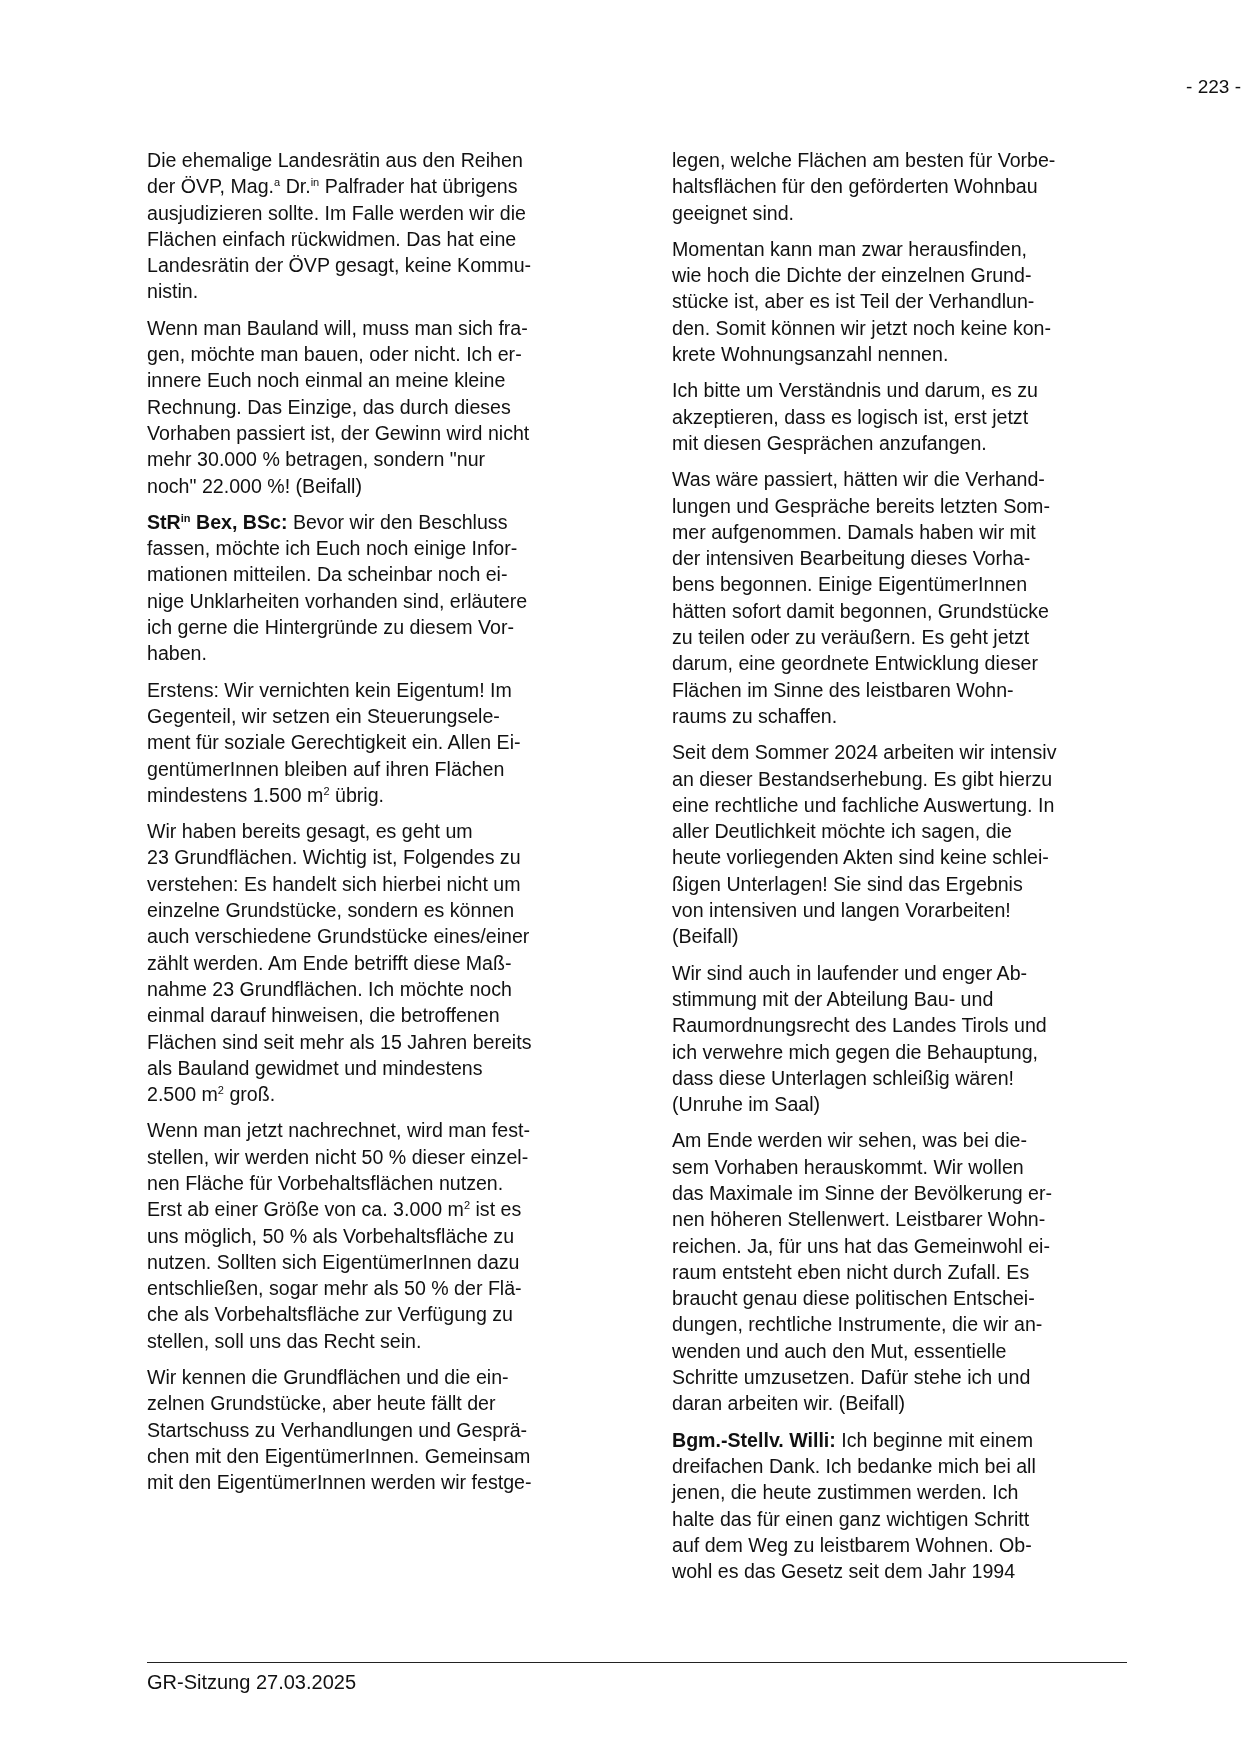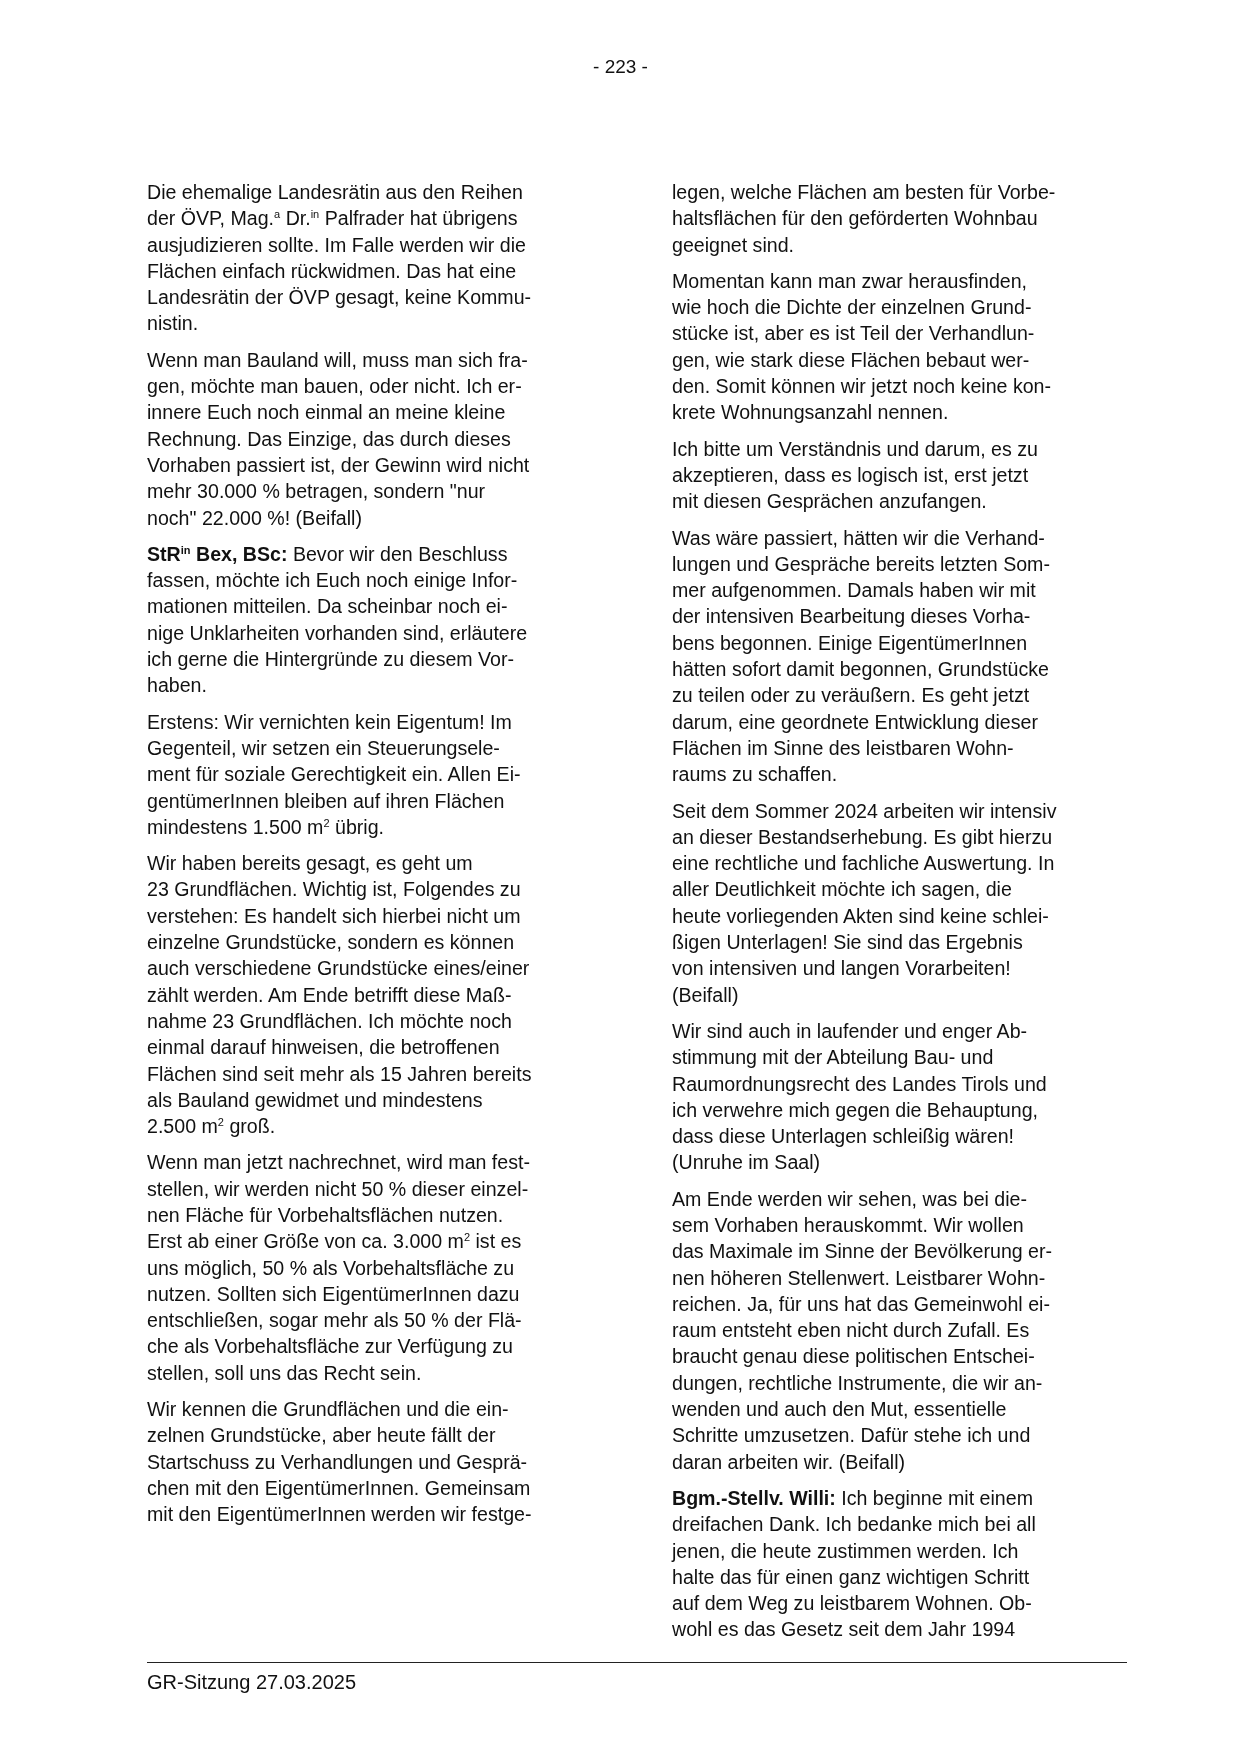--- a/index.html
+++ b/index.html
@@ -1,26 +1,26 @@
 <!DOCTYPE html>
 <html><head>
 <meta charset="utf-8">
 <style>
   html, body { margin: 0; padding: 0; background: #ffffff; }
   body {
     width: 1241px; height: 1754px; position: relative; overflow: hidden;
     font-family: "Liberation Sans", sans-serif; color: #111111;
   }
   .page-number {
-    position: absolute; top: 56px; left: 0; width: 1241px; text-align: center;
+    position: absolute; top: 76px; left: 0; width: 1241px; text-align: right;
     font-size: 19px; line-height: 22px;
   }
   .column {
     position: absolute; top: 147px; width: 450px;
-    font-size: 19.6px; line-height: 26.3px; margin-top: 32px;
+    font-size: 19.6px; line-height: 26.3px;
   }
   .col-left { left: 147px; }
   .col-right { left: 672px; top: 147px; }
   .para { margin: 0 0 10px 0; }
   .line { display: block; white-space: nowrap; }
   .speaker { font-weight: bold; }
   sup { font-size: 11px; line-height: 0; vertical-align: 7px; }
   .footer-rule {
     position: absolute; left: 147px; top: 1662px; width: 980px; height: 0;
     border-top: 1.3px solid #222222;
@@ -102,21 +102,20 @@
 <div class="column col-right" id="col-right">
     <div class="para">
       <span class="line">legen, welche Flächen am besten für Vorbe-</span>
       <span class="line">haltsflächen für den geförderten Wohnbau</span>
       <span class="line">geeignet sind.</span>
     </div>
     <div class="para">
       <span class="line">Momentan kann man zwar herausfinden,</span>
       <span class="line">wie hoch die Dichte der einzelnen Grund-</span>
       <span class="line">stücke ist, aber es ist Teil der Verhandlun-</span>
-      <span class="line">gen, wie stark diese Flächen bebaut wer-</span>
       <span class="line">den. Somit können wir jetzt noch keine kon-</span>
       <span class="line">krete Wohnungsanzahl nennen.</span>
     </div>
     <div class="para">
       <span class="line">Ich bitte um Verständnis und darum, es zu</span>
       <span class="line">akzeptieren, dass es logisch ist, erst jetzt</span>
       <span class="line">mit diesen Gesprächen anzufangen.</span>
     </div>
     <div class="para">
       <span class="line">Was wäre passiert, hätten wir die Verhand-</span>

